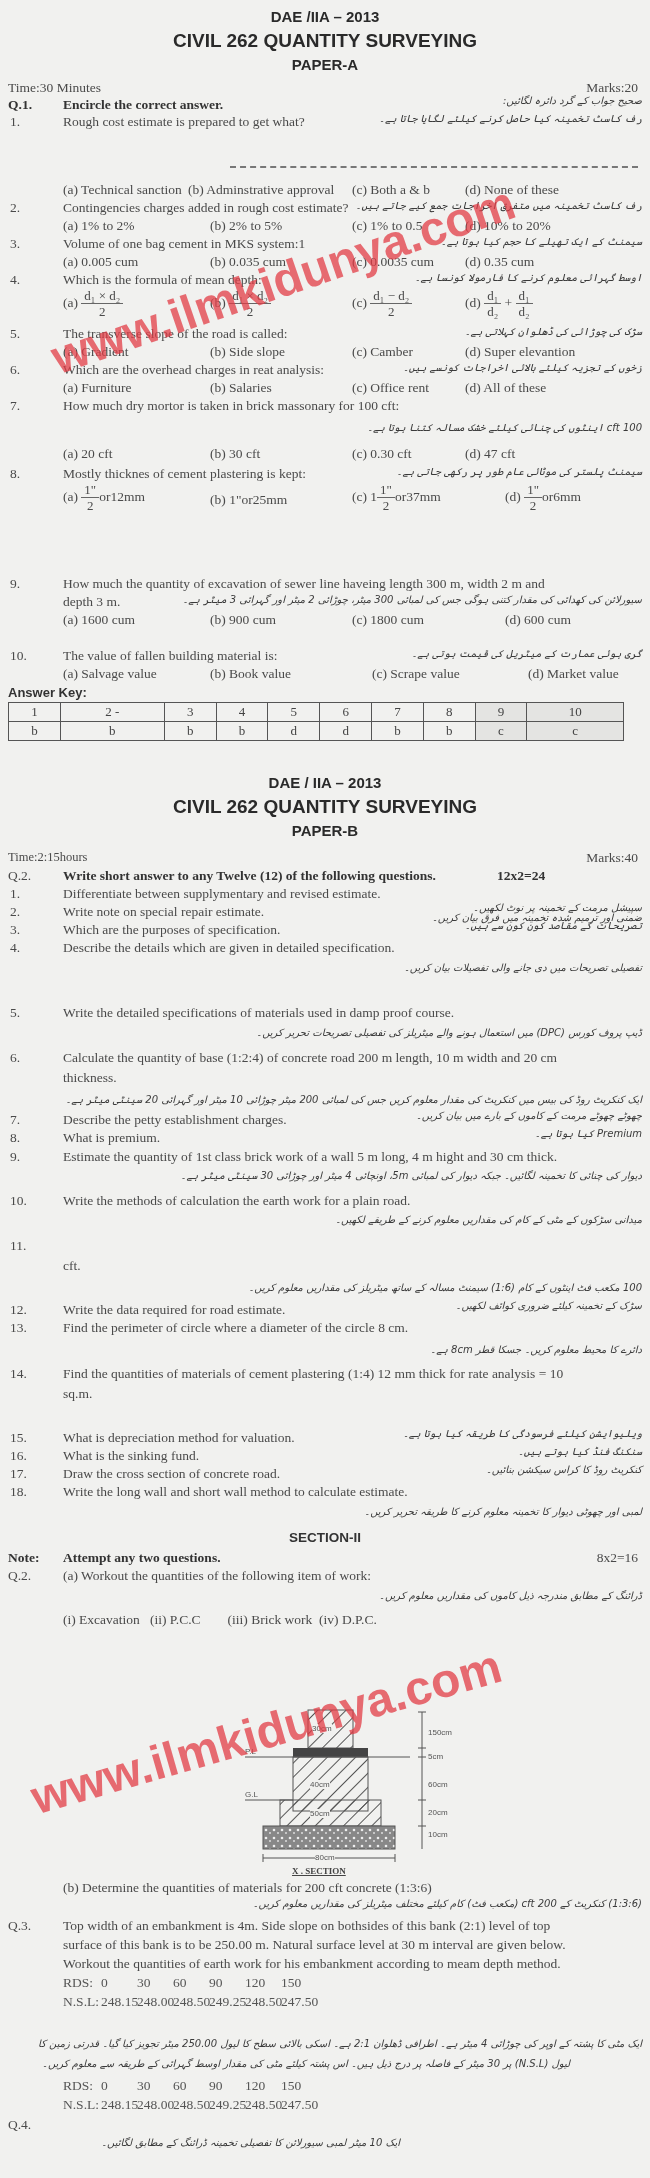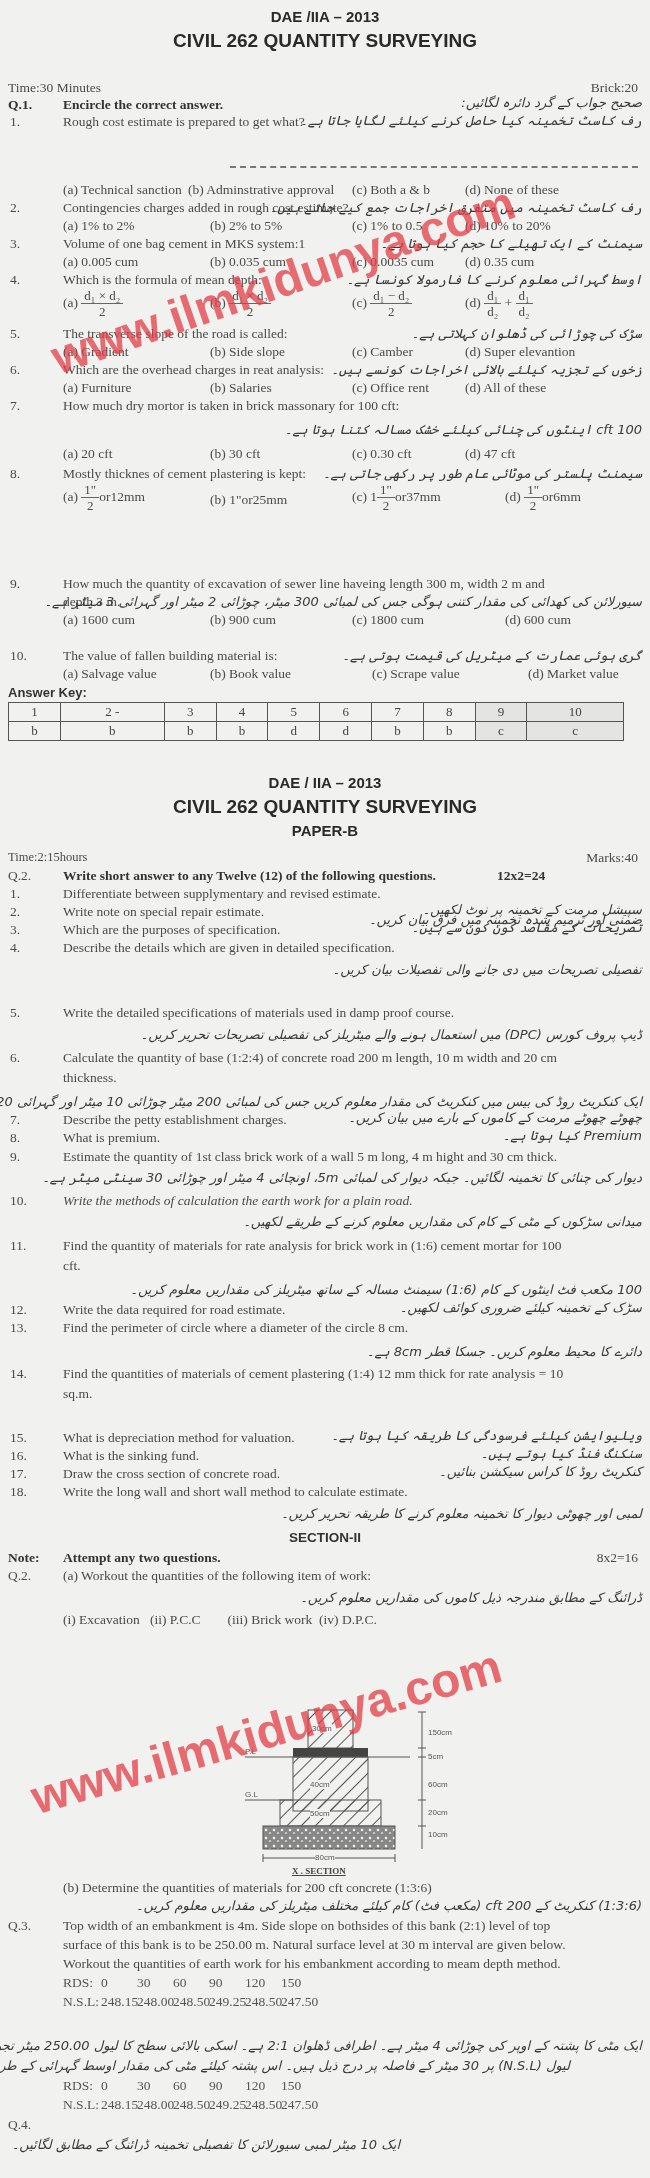--- a/index.html
+++ b/index.html
@@ -11,21 +11,21 @@
     position: relative;
   }
   .page { position: absolute; left: 0; top: 0; width: 650px; height: 2178px; }
   .abs { position: absolute; white-space: nowrap; }
   .hdr { font-family: "Liberation Sans", sans-serif; font-weight: bold; color: #2a2a2a; text-align: center; left: 0; width: 650px; }
   .h1 { font-size: 15px; }
   .h2 { font-size: 19px; }
   .h3 { font-size: 15px; }
   .t { font-size: 13.5px; color: #4a4a4a; }
   .b { font-weight: bold; color: #333; }
-  .ur { font-size: 13px; color: #3a3a3a; direction: rtl; text-align: right; right: 8px; font-family: "DejaVu Sans", sans-serif; font-style: italic; }
+  .ur { font-size: 10px; color: #3a3a3a; direction: rtl; text-align: right; right: 8px; font-family: "DejaVu Sans", sans-serif; font-style: italic; }
   .num { left: 10px; }
   .q { left: 63px; }
   .opt { font-size: 13.5px; color: #4a4a4a; }
   .dash { position: absolute; left: 230px; right: 12px; top: 166px; border-top: 2px dashed #777; }
   .frac { display: inline-block; vertical-align: middle; text-align: center; font-size: 13px; line-height: 15px; }
   .frac .n { display: block; border-bottom: 1px solid #666; padding: 0 3px; }
   .frac .d { display: block; }
   table.key { position: absolute; left: 8px; top: 702px; width: 616px; border-collapse: collapse; font-size: 13px; color: #444; }
   table.key td { border: 1px solid #555; text-align: center; height: 18px; padding: 0; }
   .akey { font-family: "Liberation Sans", sans-serif; font-weight: bold; font-size: 13px; color: #333; left: 8px; top: 685px; }
@@ -35,23 +35,24 @@
   .rds span { display: inline-block; width: 36px; }
   .rds span.lbl { width: 38px; }
 </style>
 </head>
 <body>
 
 <div class="page">
 
   <div class="abs hdr h1" style="top:8px;">DAE /IIA – 2013</div>
   <div class="abs hdr h2" style="top:30px;">CIVIL 262 QUANTITY SURVEYING</div>
+  <div class="abs hdr h3" style="top:56px;">PAPER-A</div>
 
   <div class="abs t" style="left:8px;top:80px;">Time:30  Minutes</div>
-  <div class="abs t" style="right:12px;top:80px;">Brick:20</div>
+  <div class="abs t" style="right:12px;top:80px;">Marks:20</div>
 
   <div class="abs t b" style="left:8px;top:97px;">Q.1.</div>
   <div class="abs t b" style="left:63px;top:97px;">Encircle the correct answer.</div>
   <div class="abs ur" style="top:95px;">صحیح جواب کے گرد دائرہ لگائیں:</div>
 
   <div class="abs t num" style="top:114px;">1.</div>
   <div class="abs t q" style="top:114px;">Rough cost estimate is prepared to get what?</div>
   <div class="abs ur" style="top:113px;">رف کاسٹ تخمینہ کیا حاصل کرنے کیلئے لگایا جاتا ہے۔</div>
   <div class="dash"></div>
   <div class="abs opt" style="left:63px;top:182px;">(a) Technical sanction</div>
@@ -229,25 +230,24 @@
 
   <div class="abs t num" style="top:1130px;">8.</div>
   <div class="abs t q" style="top:1130px;">What is premium.</div>
   <div class="abs ur" style="top:1128px;">Premium کیا ہوتا ہے۔</div>
 
   <div class="abs t num" style="top:1149px;">9.</div>
   <div class="abs t q" style="top:1149px;">Estimate the quantity of 1st class brick work of a wall 5 m long, 4 m hight and 30 cm thick.</div>
   <div class="abs ur" style="top:1170px;">دیوار کی چنائی کا تخمینہ لگائیں۔ جبکہ دیوار کی لمبائی 5m، اونچائی 4 میٹر اور چوڑائی 30 سینٹی میٹر ہے۔</div>
 
   <div class="abs t num" style="top:1193px;">10.</div>
-  <div class="abs t q" style="top:1193px;font-style:italic;">Write the methods of calculation the earth work for a plain road.</div>
+  <div class="abs t q" style="top:1193px;">Write the methods of calculation the earth work for a plain road.</div>
   <div class="abs ur" style="top:1214px;">میدانی سڑکوں کے مٹی کے کام کی مقداریں معلوم کرنے کے طریقے لکھیں۔</div>
 
   <div class="abs t num" style="top:1238px;">11.</div>
-  <div class="abs t q" style="top:1238px;">Find the quantity of materials for rate analysis for brick work in (1:6) cement mortar for 100</div>
   <div class="abs t q" style="top:1258px;">cft.</div>
   <div class="abs ur" style="top:1282px;">100 مکعب فٹ اینٹوں کے کام (1:6) سیمنٹ مسالہ کے ساتھ میٹریلز کی مقداریں معلوم کریں۔</div>
 
   <div class="abs t num" style="top:1302px;">12.</div>
   <div class="abs t q" style="top:1302px;">Write the data required for road estimate.</div>
   <div class="abs ur" style="top:1300px;">سڑک کے تخمینہ کیلئے ضروری کوائف لکھیں۔</div>
 
   <div class="abs t num" style="top:1320px;">13.</div>
   <div class="abs t q" style="top:1320px;">Find the perimeter of circle where a diameter of the circle 8 cm.</div>
   <div class="abs ur" style="top:1344px;">دائرے کا محیط معلوم کریں۔ جسکا قطر 8cm ہے۔</div>

